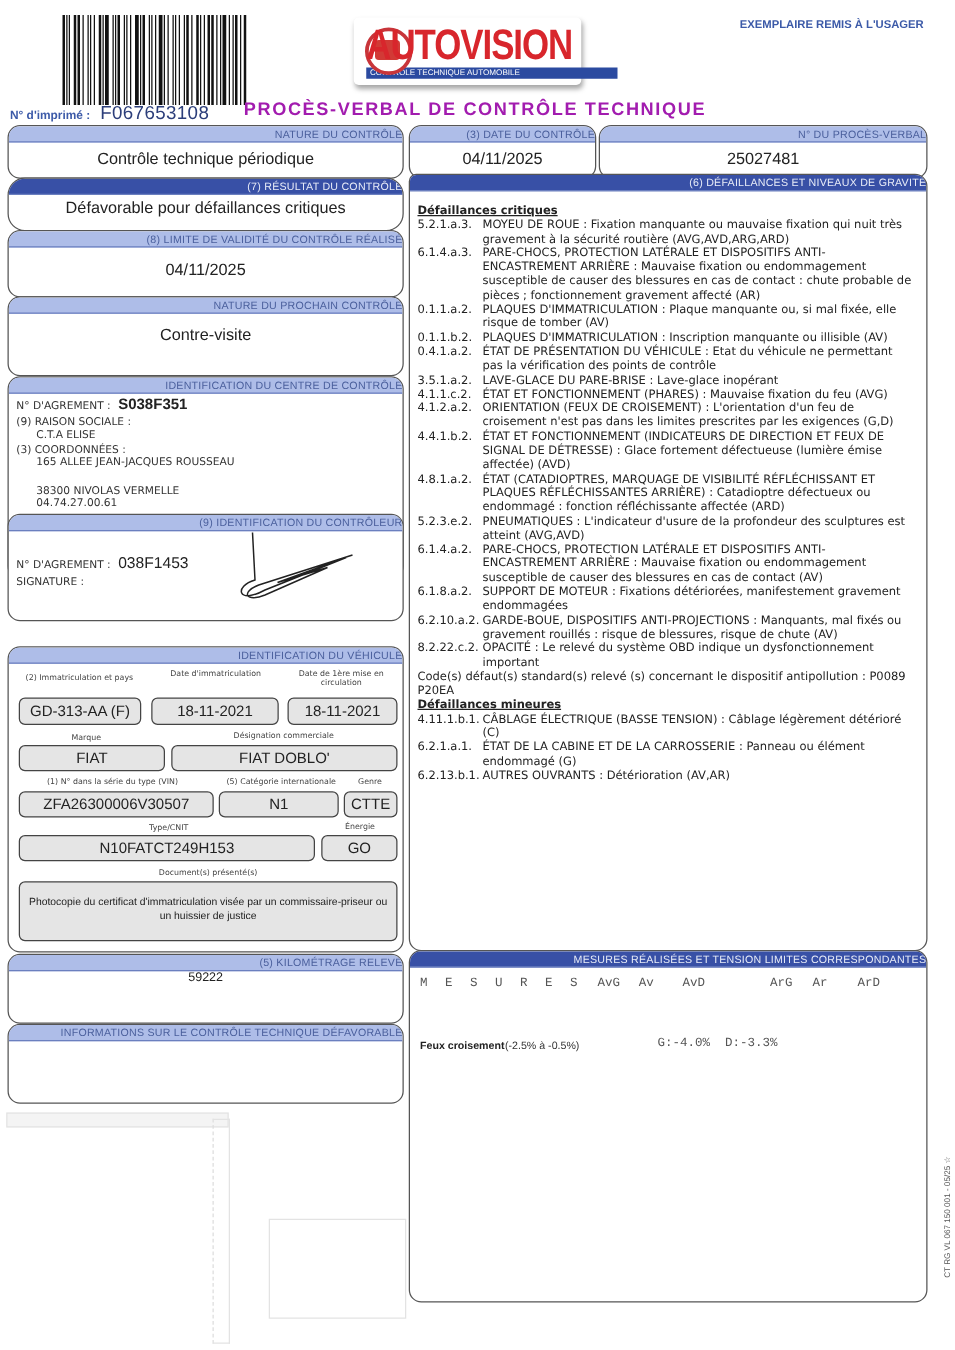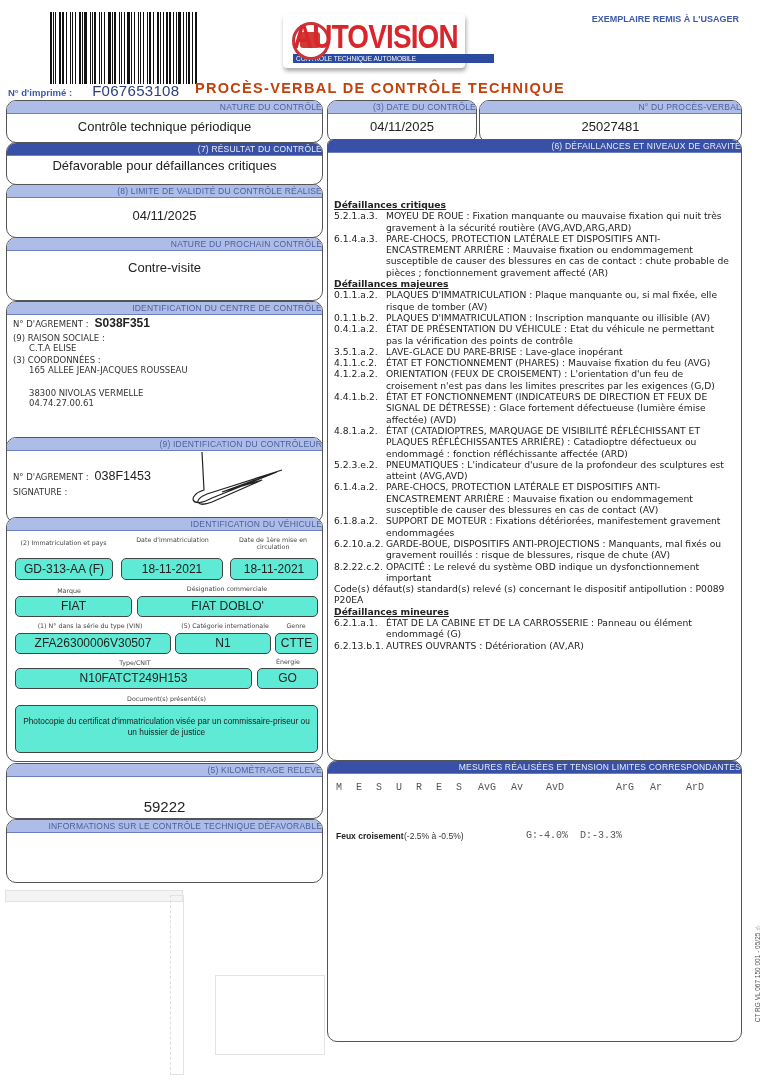--- a/index.html
+++ b/index.html
@@ -19,45 +19,45 @@
   #logo-emblem .circle { position: absolute; left: 4px; top: 3px; width: 38px; height: 38px; border-radius: 50%; background: #fff; border: 3px solid #c8353a; }
   #logo-emblem .car { position: absolute; left: 12px; top: 13px; width: 20px; height: 16px; background: #d23a36; border-radius: 3px; }
   #logo-text { margin-left: 5px; display: flex; flex-direction: column; }
   #logo-brand { font-family: "Liberation Sans", sans-serif; font-weight: bold; font-size: 34px; color: #d8262c; letter-spacing: -1px; line-height: 34px; transform: scaleX(0.82); transform-origin: left; }
   #logo-tagline { background: #2b4aa0; color: #fff; font-size: 6.5px; padding: 1px 3px; white-space: nowrap; margin-top: 1px; }
 
   #copy-label { right: 25px; top: 14px; font-size: 9px; font-weight: bold; color: #3c5aa8; }
 
   #print-no { left: 8px; top: 82px; display: flex; align-items: baseline; }
   #print-no-label { font-size: 9.5px; font-weight: bold; color: #3c5aa8; }
-  #print-no-value { font-size: 15px; color: #2c3e7a; margin-left: 20px; letter-spacing: 0.3px; }
-  #doc-title { left: 195px; top: 80px; font-size: 14.5px; font-weight: bold; color: #c2410c; letter-spacing: 1.3px; }
+  #print-no-value { font-size: 15px; color: #2c3e7a; margin-left: 8px; letter-spacing: 0.3px; }
+  #doc-title { left: 195px; top: 80px; font-size: 14.5px; font-weight: bold; color: #a21caf; letter-spacing: 1.3px; }
 
   
   .box { position: absolute; border: 1px solid #555; border-radius: 10px; background: #fff; overflow: hidden; }
   .box-h { background: #aebde8; color: #4a5f9c; font-size: 8.5px; text-align: right; height: 13px; line-height: 13px;
            border-bottom: 1px solid #6b7fbf; letter-spacing: 0.2px; }
   .box-h.dark { background: #3850a6; color: #e8ecf8; }
   .box-v { text-align: center; font-size: 12.5px; color: #222; }
 
   
-  #defects-body { padding: 10px 8px 0 6px; font-family: "DejaVu Sans", sans-serif; font-size: 9.2px; line-height: 11.3px; color: #222; margin-top: 36px; }
+  #defects-body { padding: 10px 8px 0 6px; font-family: "DejaVu Sans", sans-serif; font-size: 9.2px; line-height: 11.3px; color: #222; }
   .cat { font-weight: bold; text-decoration: underline; }
   .def { display: flex; }
   .def .code { width: 52px; flex-shrink: 0; }
   .def .txt { flex: 1; }
   .plain { }
 
   
   .lbl { font-family: "DejaVu Sans", sans-serif; font-size: 8.5px; color: #333; }
   .val { font-family: "DejaVu Sans", sans-serif; font-size: 8.5px; color: #333; }
 
   
   .fl { position: absolute; font-family: "DejaVu Sans", sans-serif; font-size: 6.3px; color: #444; text-align: center; }
-  .fv { position: absolute; border: 1px solid #444; border-radius: 5px; font-size: 12px; text-align: center; color: #222; background: #5eead4; }
+  .fv { position: absolute; border: 1px solid #444; border-radius: 5px; font-size: 12px; text-align: center; color: #222; background: #e5e5e5; }
 
   
   #measures-row { font-family: "Liberation Mono", monospace; font-size: 10px; color: #555; }
   #side-code { right: 10px; top: 925px; transform: rotate(-90deg); transform-origin: right top; font-size: 6.5px; color: #555; white-space: nowrap; }
   .faint { position: absolute; border: 1px solid #e3e3e3; }
 </style>
 </head>
 <body>
 
 <div id="barcode" class="abs">
@@ -136,21 +136,21 @@
 <div class="box" style="left:327px;top:100px;width:150px;height:43px;">
   <div class="box-h">(3) DATE DU CONTRÔLE</div>
   <div class="box-v" style="padding-top:5px;font-size:13px;">04/11/2025</div>
 </div>
 
 <div class="box" style="left:479px;top:100px;width:263px;height:43px;">
   <div class="box-h">N° DU PROCÈS-VERBAL</div>
   <div class="box-v" style="padding-top:5px;font-size:13px;">25027481</div>
 </div>
 
-<div class="box" style="left:6px;top:142px;width:317px;height:43px;">
+<div class="box" style="left:6px;top:142px;width:317px;height:43px;border-radius:14px;">
   <div class="box-h dark">(7) RÉSULTAT DU CONTRÔLE</div>
   <div class="box-v" style="padding-top:2px;font-size:13px;">Défavorable pour défaillances critiques</div>
 </div>
 
 <div class="box" style="left:6px;top:184px;width:317px;height:54px;">
   <div class="box-h">(8) LIMITE DE VALIDITÉ DU CONTRÔLE RÉALISÉ</div>
   <div class="box-v" style="padding-top:10px;font-size:13px;">04/11/2025</div>
 </div>
 
 <div class="box" style="left:6px;top:237px;width:317px;height:64px;">
@@ -167,21 +167,21 @@
     </div>
     <div class="lbl" style="margin-top:3px;">(9) RAISON SOCIALE :</div>
     <div class="val" style="margin-left:16px;">C.T.A ELISE</div>
     <div class="lbl" style="margin-top:2px;">(3) COORDONNÉES :</div>
     <div class="val" style="margin-left:16px;">165 ALLEE JEAN-JACQUES ROUSSEAU</div>
     <div class="val" style="margin-left:16px;margin-top:13px;">38300 NIVOLAS VERMELLE</div>
     <div class="val" style="margin-left:16px;">04.74.27.00.61</div>
   </div>
 </div>
 
-<div class="box" style="left:6px;top:437px;width:317px;height:86px;">
+<div class="box" style="left:6px;top:411px;width:317px;height:86px;">
   <div class="box-h">(9) IDENTIFICATION DU CONTRÔLEUR</div>
   <div style="padding:18px 0 0 6px;display:flex;align-items:baseline;">
     <span class="lbl">N° D'AGREMENT :</span>
     <span style="font-size:12.5px;margin-left:6px;color:#222;">038F1453</span>
   </div>
   <div class="lbl" style="padding:4px 0 0 6px;">SIGNATURE :</div>
   <svg class="abs" style="left:175px;top:12px;" width="110" height="60">
     <path d="M20 2 L22 40 C5 45 8 60 30 48 L95 22 L40 42 L80 30 L30 52 C15 58 10 50 25 44 L100 20" fill="none" stroke="#222" stroke-width="1.2"></path>
   </svg>
 </div>
@@ -211,21 +211,21 @@
   <div class="fl" style="left:250px;top:140px;width:62px;">Énergie</div>
   <div class="fv" style="left:8px;top:150px;width:237px;height:21px;line-height:19px;">N10FATCT249H153</div>
   <div class="fv" style="left:250px;top:150px;width:61px;height:21px;line-height:19px;">GO</div>
 
   <div class="fl" style="left:8px;top:177px;width:303px;">Document(s) présenté(s)</div>
   <div class="fv" style="left:8px;top:187px;width:303px;height:48px;font-size:8.3px;line-height:11px;padding:10px 2px 0 2px;">Photocopie du certificat d'immatriculation visée par un commissaire-priseur ou un huissier de justice</div>
 </div>
 
 <div class="box" style="left:6px;top:763px;width:317px;height:56px;">
   <div class="box-h">(5) KILOMÉTRAGE RELEVÉ</div>
-  <div class="box-v" style="padding-top:21px;font-size:15px;">59222</div>
+  <div class="box-v" style="padding-top:0;font-size:10px;">59222</div>
 </div>
 
 <div class="box" style="left:6px;top:819px;width:317px;height:64px;">
   <div class="box-h">INFORMATIONS SUR LE CONTRÔLE TECHNIQUE DÉFAVORABLE</div>
   <div class="box-v"></div>
 </div>
 
 <div class="box" style="left:327px;top:139px;width:415px;height:622px;border-top-left-radius:6px;">
   <div class="box-h dark">(6) DÉFAILLANCES ET NIVEAUX DE GRAVITÉ</div>
   <div id="defects-body">
@@ -233,21 +233,20 @@
     <div id="critical-list">
         <div class="def">
           <span class="code">5.2.1.a.3.</span>
           <span class="txt">MOYEU DE ROUE : Fixation manquante ou mauvaise fixation qui nuit très gravement à la sécurité routière (AVG,AVD,ARG,ARD)</span>
         </div>
         <div class="def">
           <span class="code">6.1.4.a.3.</span>
           <span class="txt">PARE-CHOCS, PROTECTION LATÉRALE ET DISPOSITIFS ANTI-ENCASTREMENT ARRIÈRE : Mauvaise fixation ou endommagement susceptible de causer des blessures en cas de contact : chute probable de pièces ; fonctionnement gravement affecté (AR)</span>
         </div>
       </div>
-    <div class="cat">Défaillances majeures</div>
     <div id="major-list">
         <div class="def">
           <span class="code">0.1.1.a.2.</span>
           <span class="txt">PLAQUES D'IMMATRICULATION : Plaque manquante ou, si mal fixée, elle risque de tomber (AV)</span>
         </div>
         <div class="def">
           <span class="code">0.1.1.b.2.</span>
           <span class="txt">PLAQUES D'IMMATRICULATION : Inscription manquante ou illisible (AV)</span>
         </div>
         <div class="def">
@@ -291,20 +290,24 @@
           <span class="txt">GARDE-BOUE, DISPOSITIFS ANTI-PROJECTIONS : Manquants, mal fixés ou gravement rouillés : risque de blessures, risque de chute (AV)</span>
         </div>
         <div class="def">
           <span class="code">8.2.22.c.2.</span>
           <span class="txt">OPACITÉ : Le relevé du système OBD indique un dysfonctionnement important</span>
         </div>
       </div>
     <div class="plain">Code(s) défaut(s) standard(s) relevé (s) concernant le dispositif antipollution : P0089 P20EA</div>
     <div class="cat">Défaillances mineures</div>
     <div id="minor-list">
+        <div class="def">
+          <span class="code">4.11.1.b.1.</span>
+          <span class="txt">CÂBLAGE ÉLECTRIQUE (BASSE TENSION) : Câblage légèrement détérioré (C)</span>
+        </div>
         <div class="def">
           <span class="code">6.2.1.a.1.</span>
           <span class="txt">ÉTAT DE LA CABINE ET DE LA CARROSSERIE : Panneau ou élément endommagé (G)</span>
         </div>
         <div class="def">
           <span class="code">6.2.13.b.1.</span>
           <span class="txt">AUTRES OUVRANTS : Détérioration (AV,AR)</span>
         </div>
       </div>
   </div>

